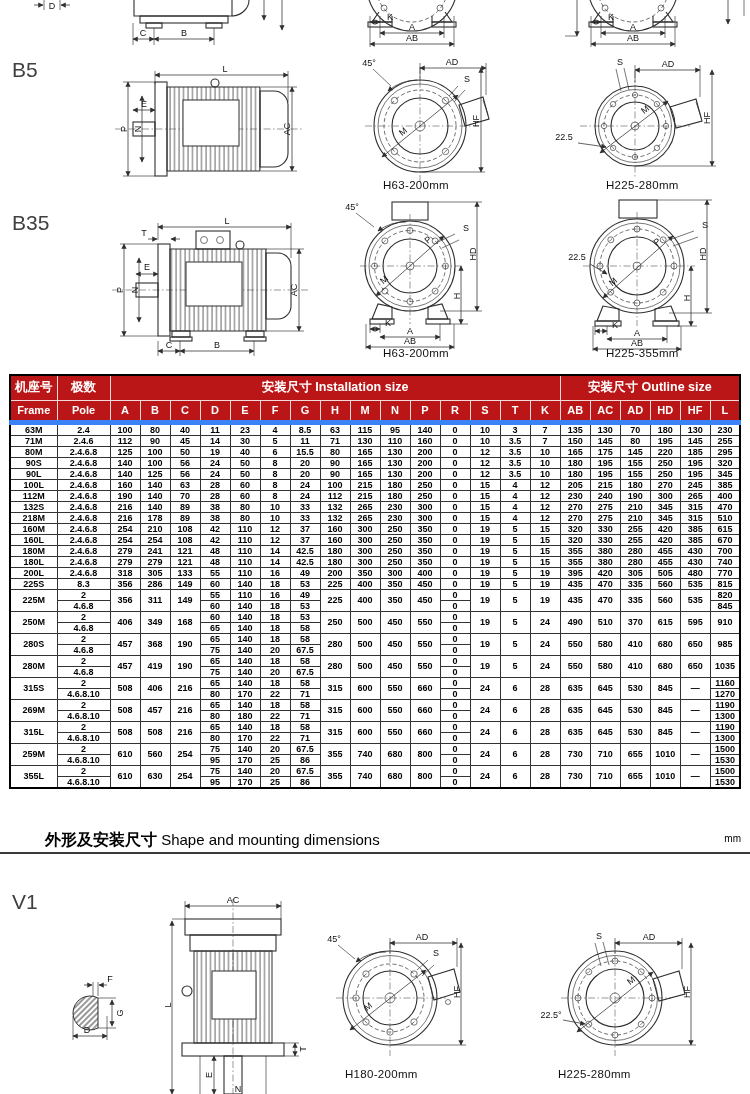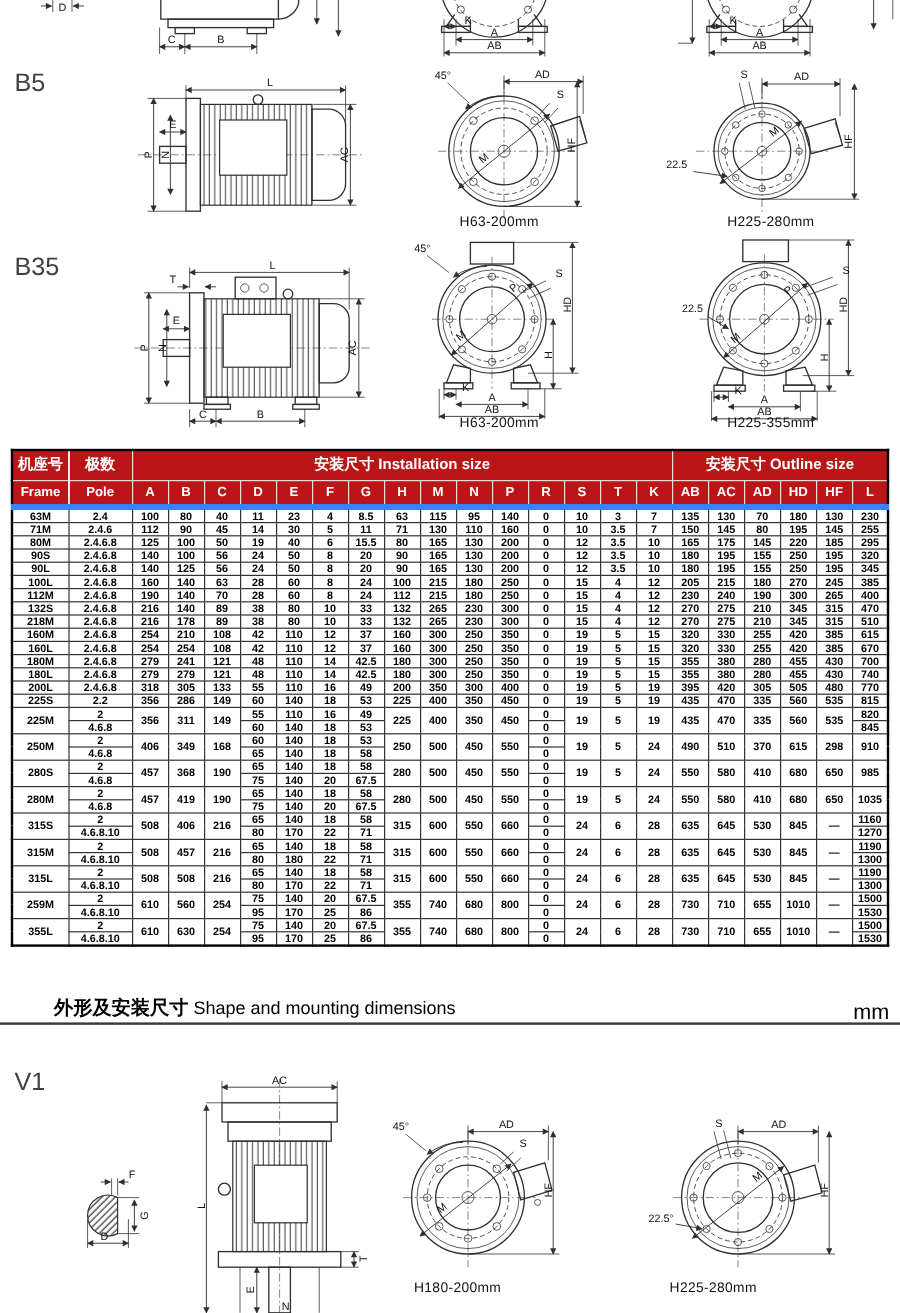--- a/index.html
+++ b/index.html
@@ -25,21 +25,21 @@
   .spec th, .spec td { padding:0; text-align:center; vertical-align:middle; overflow:hidden; }
   .spec thead th { background:#bb1617; color:#fff; border:1px solid #f2dada; font-weight:bold;margin-top:48px; }
   .spec .h1 th { height:25px; font-size:12.5px; }
   .spec .h2 th { height:22px; font-size:11px; }
   .spec tbody td { border:1px solid #333; height:11px; font-size:9px;
                    line-height:10px; color:#000; font-weight:bold; }
   .spec tbody { border-top:5px solid #3b82f6; }
 
   .shape-cap { position:absolute; left:8px; top:830px; font-size:15px; color:#000; }
   .shape-cap .zh { font-weight:bold; font-size:16px;margin-left:37px; }
-  .unit { position:absolute; right:9px; top:833px; font-size:18px; color:#000; }
+  .unit { position:absolute; right:9px; top:833px; font-size:10px; color:#000; }
   .rule { position:absolute; left:0; top:852px; width:750px; height:2px; background:#3a3a3a; }
 </style>
 </head>
 <body>
 
 <svg width="0" height="0">
   <defs>
     <marker id="ah" viewBox="0 0 10 10" refX="9" refY="5" markerWidth="9" markerHeight="7" orient="auto-start-reverse">
       <path d="M0,0L10,5L0,10z" fill="#2f2f2f"></path>
     </marker>
@@ -780,21 +780,21 @@
         <td>19</td>
         <td>395</td>
         <td>420</td>
         <td>305</td>
         <td>505</td>
         <td>480</td>
         <td>770</td>
       </tr>
       <tr>
         <td>225S</td>
-        <td>2.2</td>
+        <td>8.3</td>
         <td>356</td>
         <td>286</td>
         <td>149</td>
         <td>60</td>
         <td>140</td>
         <td>18</td>
         <td>53</td>
         <td>225</td>
         <td>400</td>
         <td>350</td>
@@ -859,21 +859,21 @@
         <td rowspan="2">450</td>
         <td rowspan="2">550</td>
         <td>0</td>
         <td rowspan="2">19</td>
         <td rowspan="2">5</td>
         <td rowspan="2">24</td>
         <td rowspan="2">490</td>
         <td rowspan="2">510</td>
         <td rowspan="2">370</td>
         <td rowspan="2">615</td>
-        <td rowspan="2">298</td>
+        <td rowspan="2">595</td>
         <td rowspan="2">910</td>
       </tr>
       <tr>
         <td>4.6.8</td>
         <td>65</td>
         <td>140</td>
         <td>18</td>
         <td>58</td>
         <td>0</td>
       </tr>
@@ -971,21 +971,21 @@
       <tr>
         <td>4.6.8.10</td>
         <td>80</td>
         <td>170</td>
         <td>22</td>
         <td>71</td>
         <td>0</td>
         <td>1270</td>
       </tr>
       <tr>
-        <td rowspan="2">315M</td>
+        <td rowspan="2">269M</td>
         <td>2</td>
         <td rowspan="2">508</td>
         <td rowspan="2">457</td>
         <td rowspan="2">216</td>
         <td>65</td>
         <td>140</td>
         <td>18</td>
         <td>58</td>
         <td rowspan="2">315</td>
         <td rowspan="2">600</td>

